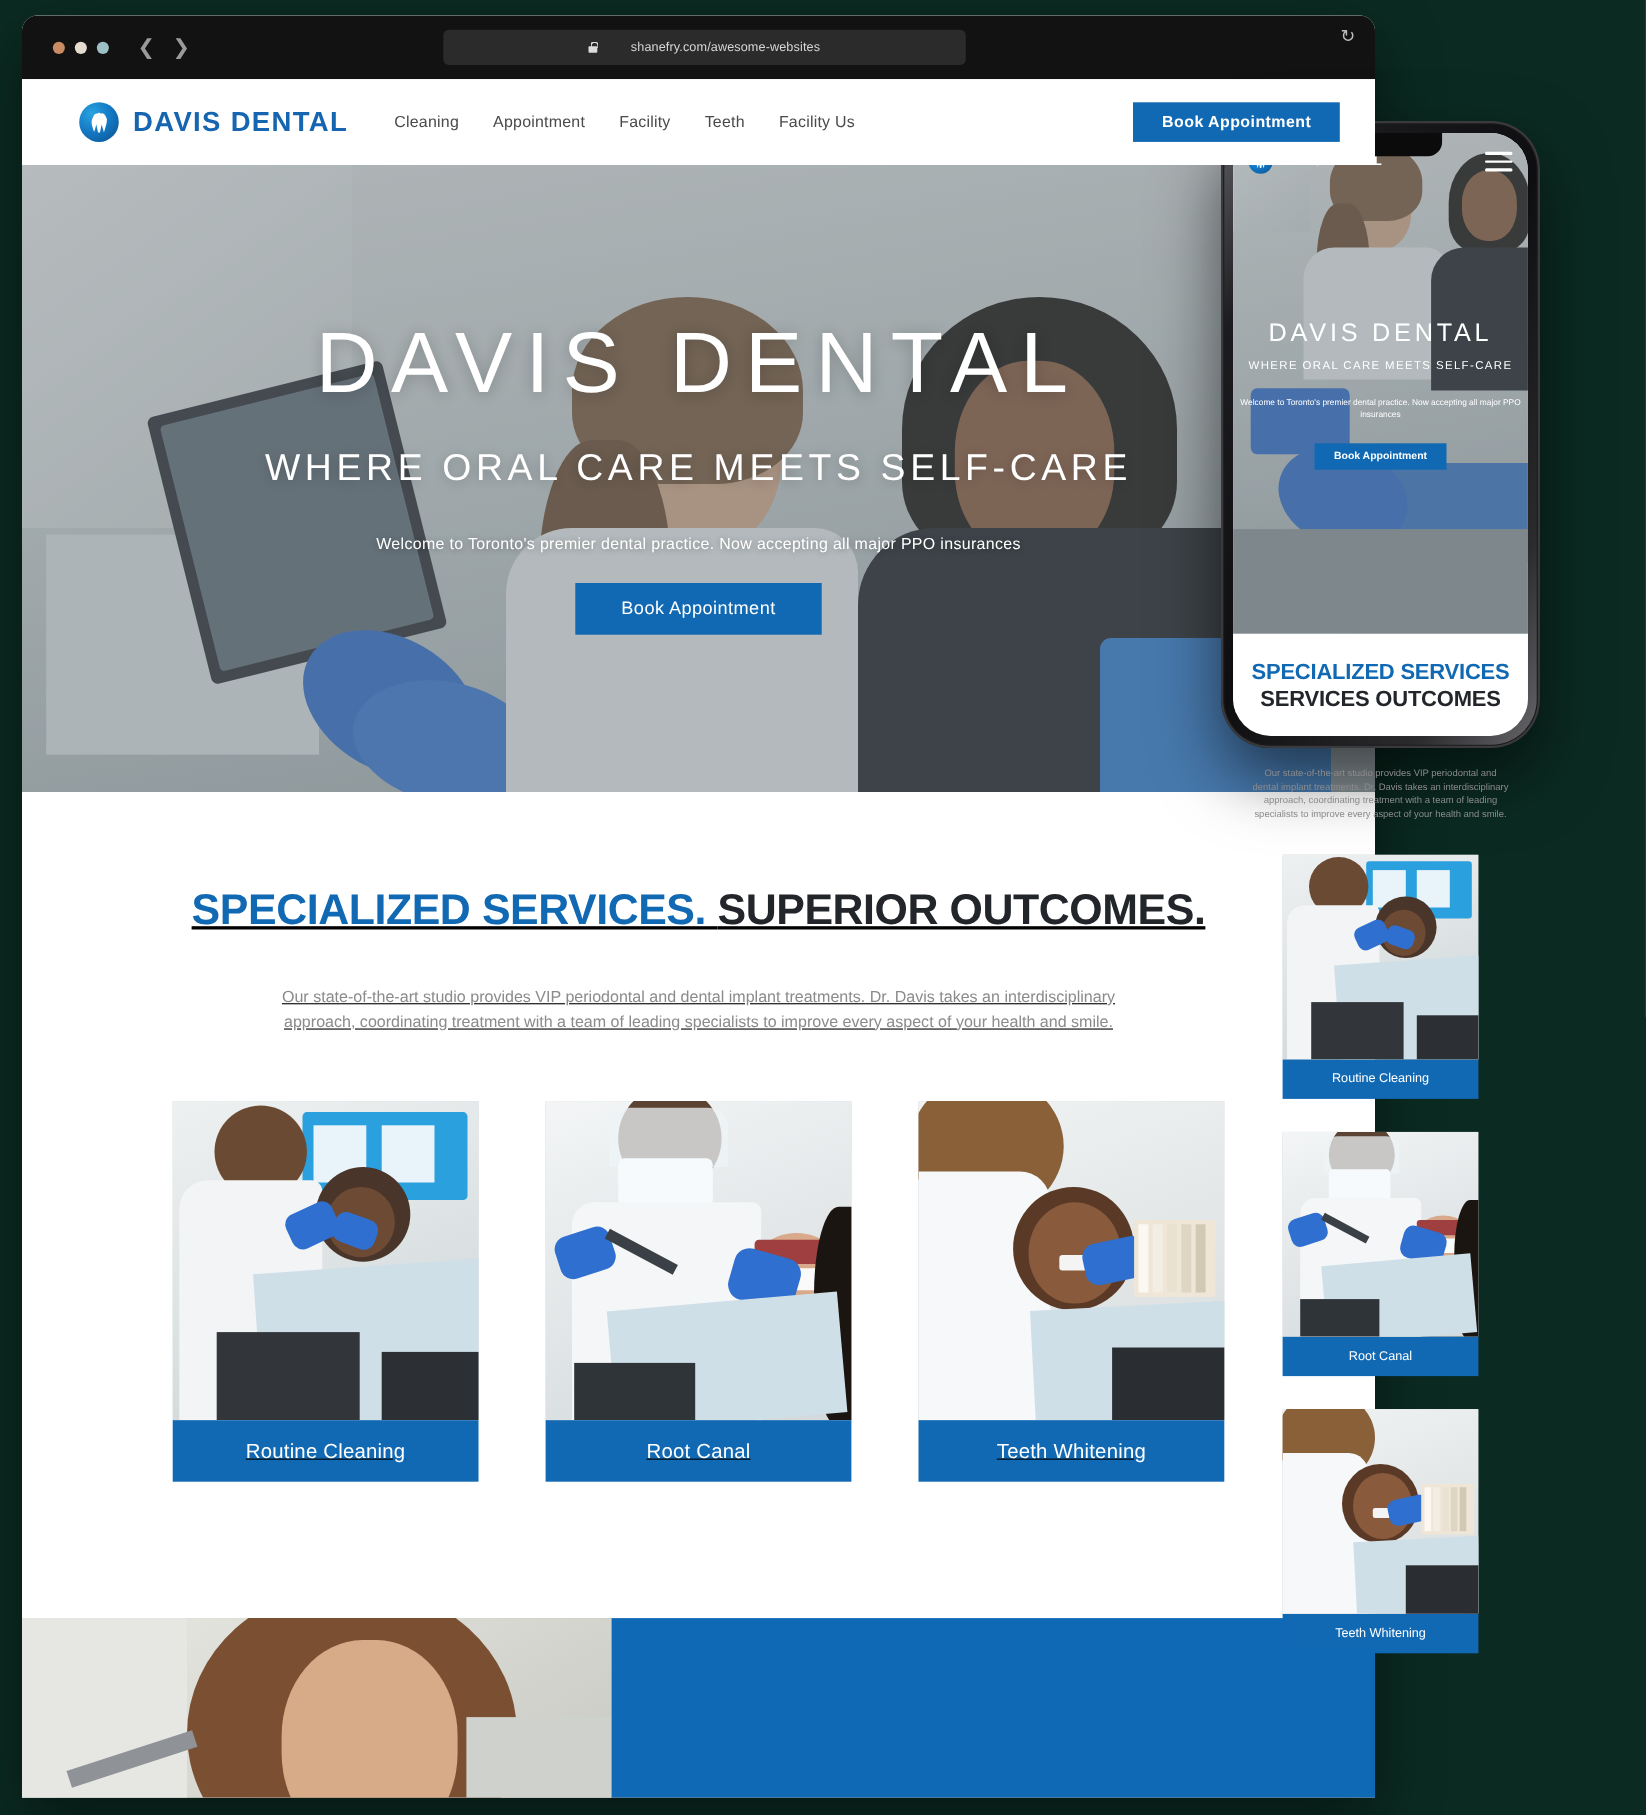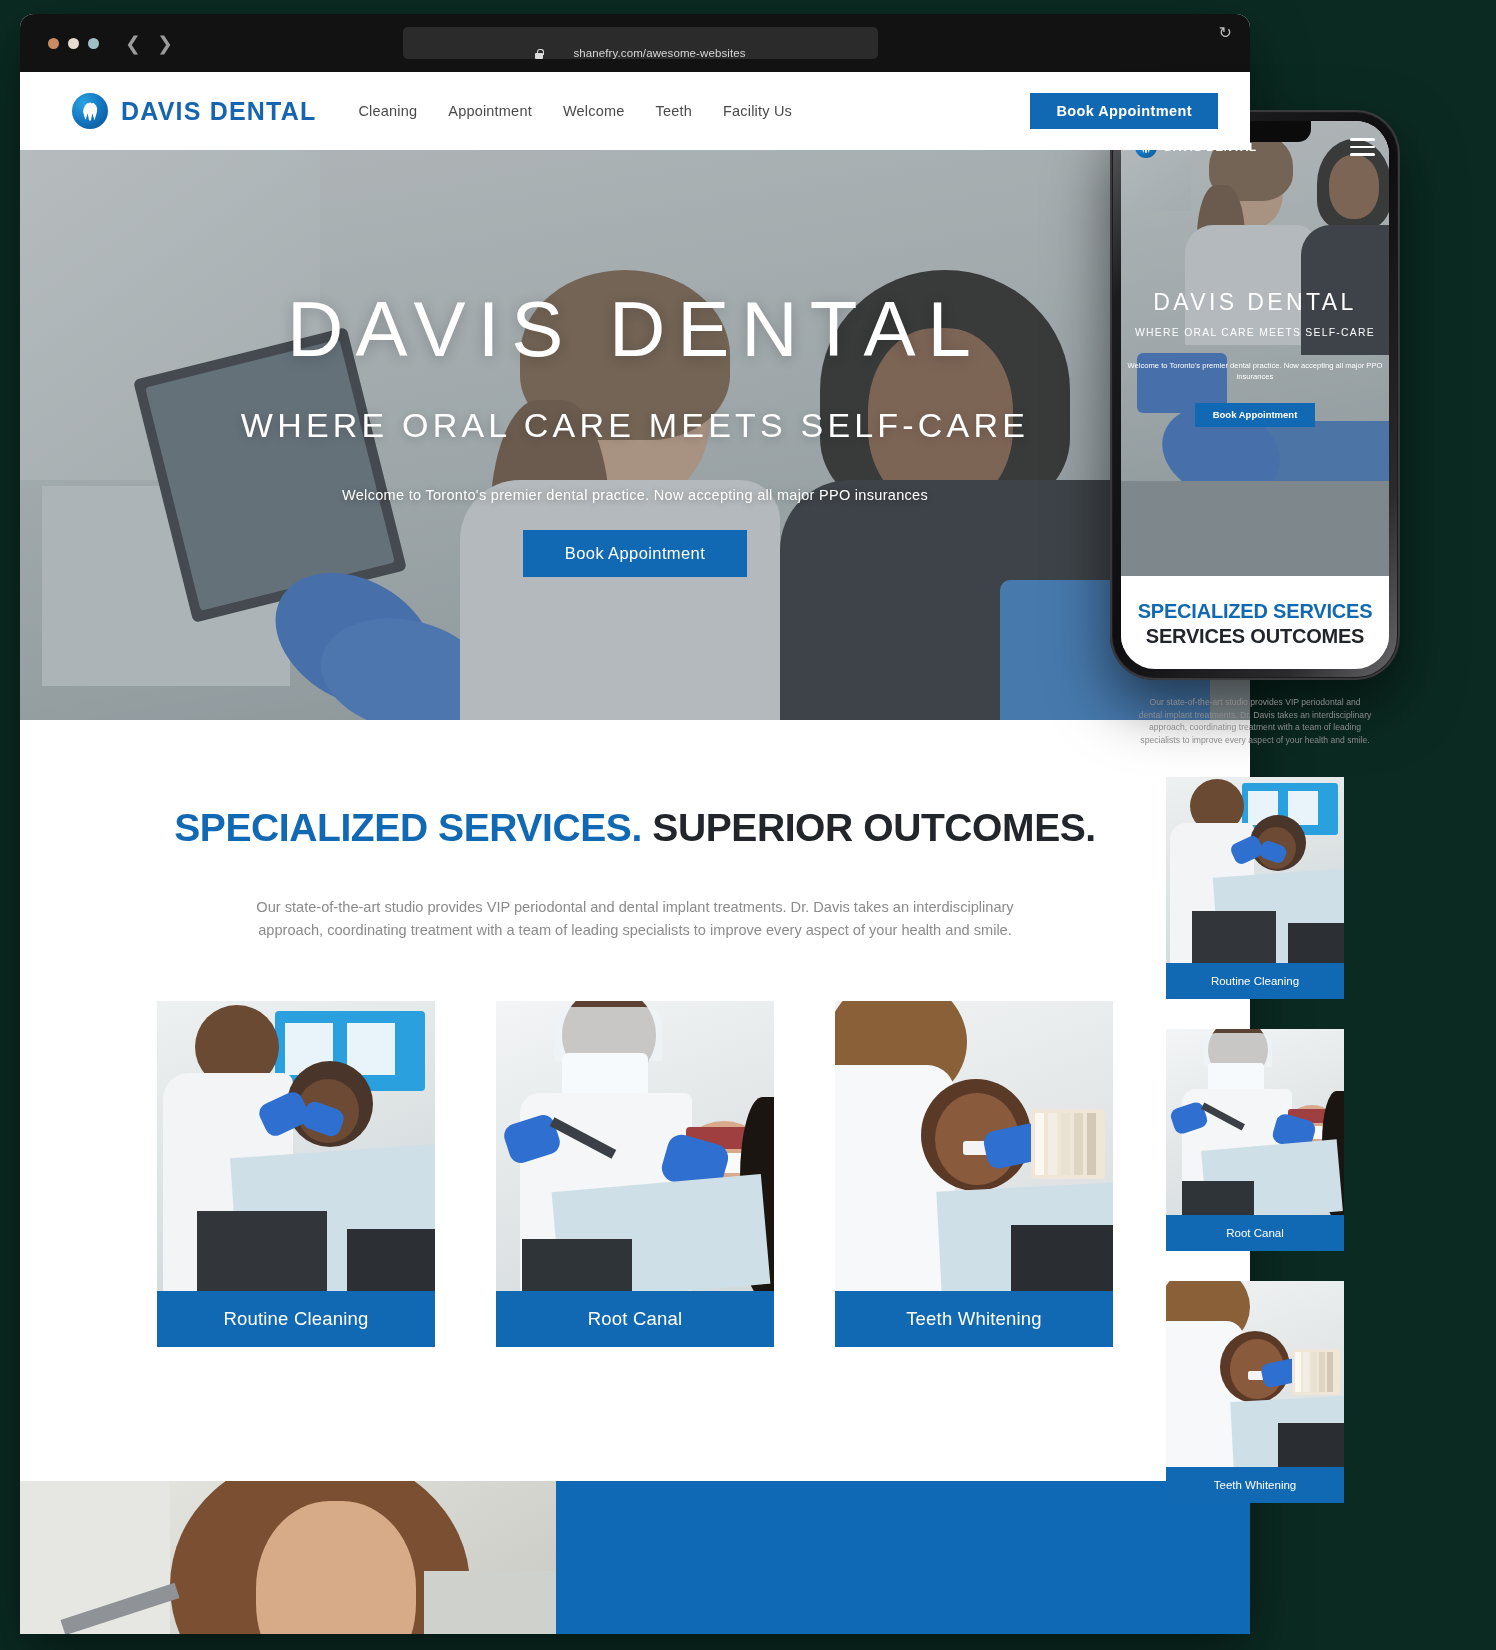--- a/index.html
+++ b/index.html
@@ -25,21 +25,21 @@
     display:flex; align-items:center; position:relative;
   }
   .dots { display:flex; gap:9px; margin-left:28px; }
   .dot { width:11px; height:11px; border-radius:50%; }
   .dot.r{ background:#c98b63; } .dot.y{ background:#e4ddcf; } .dot.g{ background:#9dc0c6; }
   .navarrows { display:flex; gap:16px; margin-left:26px; color:#9a9a9a; font-size:19px; line-height:1; }
   .navarrows span { cursor:default; }
   .urlbar {
     position:absolute; left:383px; top:13px; width:475px; height:32px;
     background:#2b2b2b; border-radius:5px;
-    display:flex; align-items:flex-end; justify-content:center;gap:24px;
+    display:flex; align-items:center; justify-content:center;gap:24px;
   }
   .urltext { color:#d6d6d6; font-size:11.5px; letter-spacing:.1px; }
   .lock { width:8px; height:10px; position:relative; margin-right:6px; display:inline-block; }
   .lock:before{ content:""; position:absolute; bottom:0; left:0; width:8px; height:6px; background:#dcdcdc; border-radius:1px;}
   .lock:after{ content:""; position:absolute; top:0; left:1.6px; width:4.8px; height:5px; border:1.4px solid #dcdcdc; border-bottom:none; border-radius:3px 3px 0 0;}
   .reload { position:absolute; right:18px; top:9px; color:#bdbdbd; font-size:16px; }
 
   
   .site-nav {
     height:78px; background:#fff; display:flex; align-items:center; padding:0 30px;
@@ -86,21 +86,21 @@
     font-size:34px; font-weight:400; letter-spacing:4.2px; margin-top:38px;
     text-shadow:0 2px 10px rgba(0,0,0,.22);
   }
   .hero-desc { font-size:14.5px; margin-top:42px; letter-spacing:.3px; text-shadow:0 1px 6px rgba(0,0,0,.3); }
   .hero-btn {
     margin-top:27px; background:#1269b3; color:#fff; border:none;
     padding:0 42px; height:47px; line-height:47px; font-size:16.5px; letter-spacing:.4px;
   }
 
   
-  .services { background:#fff; padding:86px 0 14px; }
+  .services { background:#fff; padding:86px 0 4px;text-decoration:underline; }
   .svc-head { text-align:center; font-size:39px; font-weight:bold; letter-spacing:-.4px; }
   .svc-head .b { color:#1269b3; }
   .svc-head .d { color:#22262b; }
   .svc-para {
     text-align:center; color:#8b8b8b; font-size:14.6px; line-height:1.55;
     max-width:790px; margin:46px auto 0;
   }
   .cards { display:flex; gap:61px; justify-content:center; margin-top:60px; padding-bottom:120px; }
   .card { width:278px; }
   .card-img { width:278px; height:290px; overflow:hidden; position:relative; background:#c9cfd2; }
@@ -203,21 +203,21 @@
     <div class="site-nav">
       <div class="brand">
         <span class="logo-circle">
             <span class="tooth"></span>
           </span>
         <span class="brand-name">DAVIS DENTAL</span>
       </div>
       <div class="nav-links">
         <a href="#">Cleaning</a>
         <a href="#">Appointment</a>
-        <a href="#">Welcome</a>
+        <a href="#">Facility</a>
         <a href="#">Teeth</a>
         <a href="#">Facility Us</a>
       </div>
       <button class="book-top">Book Appointment</button>
     </div>
 
     <div class="hero">
       <div class="hero-photo">
         <div class="scene">
           <div class="rect" style="inset:0;background:linear-gradient(170deg,#e3e6e6 0%,#ccd3d4 38%,#b6bfc1 70%,#9aa6a9 100%)"></div>

